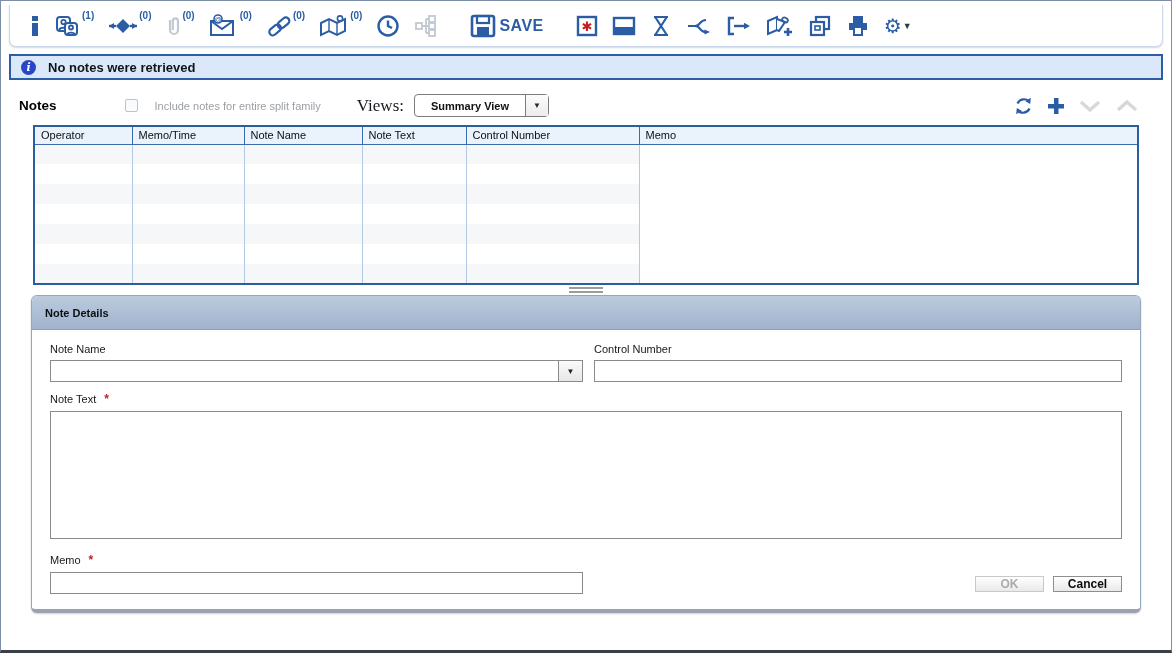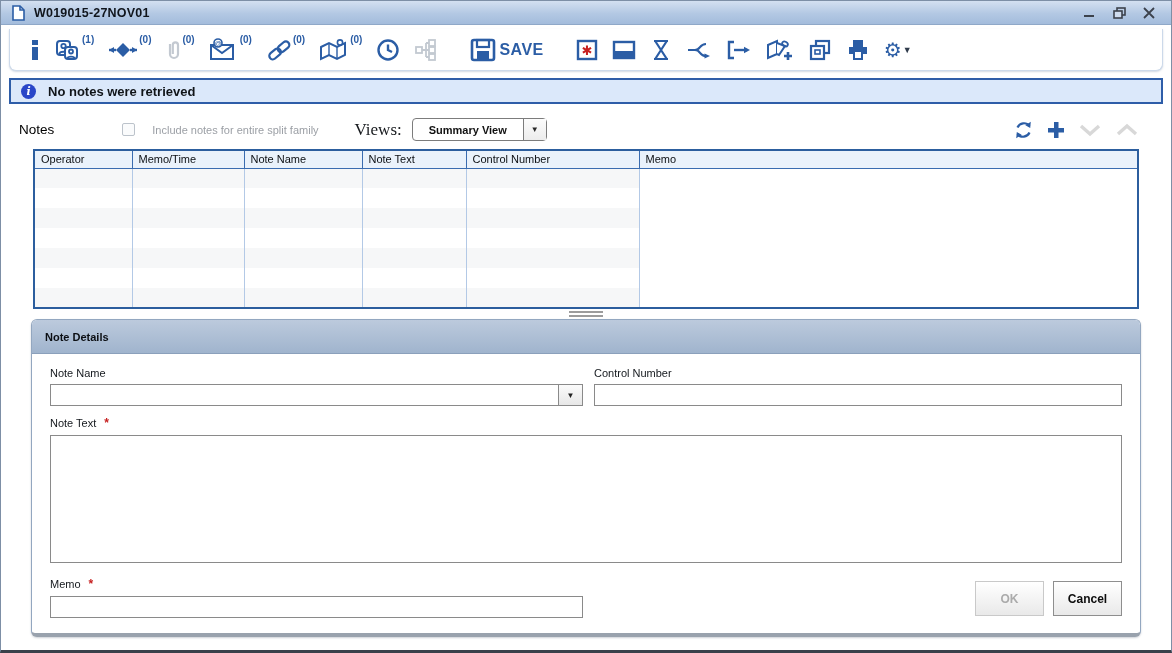--- a/index.html
+++ b/index.html
@@ -46,21 +46,21 @@
   }
   .info-badge {
     width:15px; height:15px; border-radius:50%; background:#2946c8;
     color:#fff; font-family:"DejaVu Serif", serif; font-style:italic; font-weight:bold;
     font-size:11px; display:flex; align-items:center; justify-content:center; flex:0 0 15px;
   }
   .alert-text { font-size:13px; font-weight:bold; color:#101418; }
 
   
   .notes-row { display:flex; align-items:center; margin:14px 18px 8px 18px; }
-  .notes-heading { font-size:13.5px; font-weight:normal; color:#000; }
+  .notes-heading { font-size:13.5px; font-weight:bold; color:#000; }
   .chk-group { display:flex; align-items:center; gap:17px; margin-left:68px; }
   .checkbox { width:13px; height:13px; border:1px solid #bcc3cb; background:#fafbfc; border-radius:2px; }
   .chk-label { font-size:11px; color:#9b9fa5; }
   .views-group { display:flex; align-items:center; gap:10px; margin-left:36px; }
   .views-label { font-size:17px; color:#16191d;font-family:Liberation Serif, serif; }
   .dd-btn { display:flex; align-items:stretch; height:23px; border:1px solid #7c7c7c; background:#fff; border-radius:4px; }
   .dd-label { font-size:11px; font-weight:bold; color:#111; padding:0 16px; display:flex; align-items:center; }
   .dd-arrow { width:23px; border-left:1px solid #7c7c7c; background:linear-gradient(#fcfcfc,#ececec); display:flex; align-items:center; justify-content:center; font-size:8px; color:#2a2a2a; }
   .grid-actions { margin-left:auto; display:flex; align-items:center; gap:13px; padding-right:14px; }
   .grid-act { display:inline-flex; }
@@ -102,61 +102,34 @@
   .combo { display:flex; height:22px; border:1px solid #8a8a8a; background:#fff; }
   .combo-input { flex:1; border:none; outline:none; font-size:12px; padding:0 6px; font-family:"Liberation Sans", sans-serif; }
   .combo-btn { width:24px; border-left:1px solid #8a8a8a; background:linear-gradient(#fbfbfb,#e7e7e7); display:flex; align-items:center; justify-content:center; font-size:8px; color:#222; }
   .text-input { width:100%; height:22px; border:1px solid #8a8a8a; font-size:12px; padding:0 6px; font-family:"Liberation Sans", sans-serif; }
   .note-textarea { width:100%; height:128px; border:1px solid #8a8a8a; resize:none; font-size:12px; padding:4px 6px; font-family:"Liberation Sans", sans-serif; }
   .mt { margin-top:10px; }
   .footer-row { display:flex; align-items:flex-end; justify-content:space-between; margin-top:10px; }
   .memo-group { width:533px; }
   .btn-group { display:flex; gap:9px; padding-bottom:2px; }
   .btn {
-    min-width:69px; height:35px; border-radius:0; font-size:12px; font-weight:bold;
+    min-width:69px; height:16px; border-radius:0; font-size:12px; font-weight:bold;
     background:linear-gradient(#ffffff,#e9e9e9); display:flex; align-items:center; justify-content:center;
     font-family:"Liberation Sans", sans-serif; padding:0 12px;
   }
   .btn-ok { border:1px solid #c9c9c9; color:#ababab; }
   .btn-cancel { border:1px solid #8e8e8e; color:#0d0d0d;text-align:right; }
 
   svg { display:block; }
 </style>
 </head>
 <body>
 
 <div class="window">
 
-  <div class="titlebar">
-    <span class="doc-ic">
-      <svg width="15" height="16" viewBox="0 0 15 16">
-          <path d="M2 1 h7 l4 4 v10 h-11 z" fill="#fff" stroke="#2b5da5" stroke-width="1.6"></path>
-          <path d="M9 1 v4 h4" fill="none" stroke="#2b5da5" stroke-width="1.6"></path>
-        </svg>
-    </span>
-    <span class="title-text">W019015-27NOV01</span>
-    <span class="win-controls">
-      <span class="win-btn">
-        <svg width="12" height="12" viewBox="0 0 12 12">
-            <line x1="1" y1="9" x2="11" y2="9" stroke="#3c424c" stroke-width="2"></line>
-          </svg>
-      </span>
-      <span class="win-btn">
-        <svg width="13" height="12" viewBox="0 0 13 12">
-            <rect x="4" y="1" width="8" height="7" fill="none" stroke="#3c424c" stroke-width="1.6"></rect>
-            <rect x="1" y="4" width="8" height="7" fill="#cfdcee" stroke="#3c424c" stroke-width="1.6"></rect>
-          </svg>
-      </span>
-      <span class="win-btn">
-        <svg width="12" height="12" viewBox="0 0 12 12">
-            <path d="M1 1 L11 11 M11 1 L1 11" stroke="#3c424c" stroke-width="1.8"></path>
-          </svg>
-      </span>
-    </span>
-  </div>
 
   <div class="toolbar-wrap">
     <div class="toolbar">
       <span class="tb-btn">
         <svg width="12" height="24" viewBox="0 0 12 24">
             <rect x="3" y="2" width="6" height="5" fill="#2b5da5"></rect>
             <rect x="3" y="9" width="6" height="13" fill="#2b5da5"></rect>
           </svg>
       </span>
       <span class="tb-btn">

